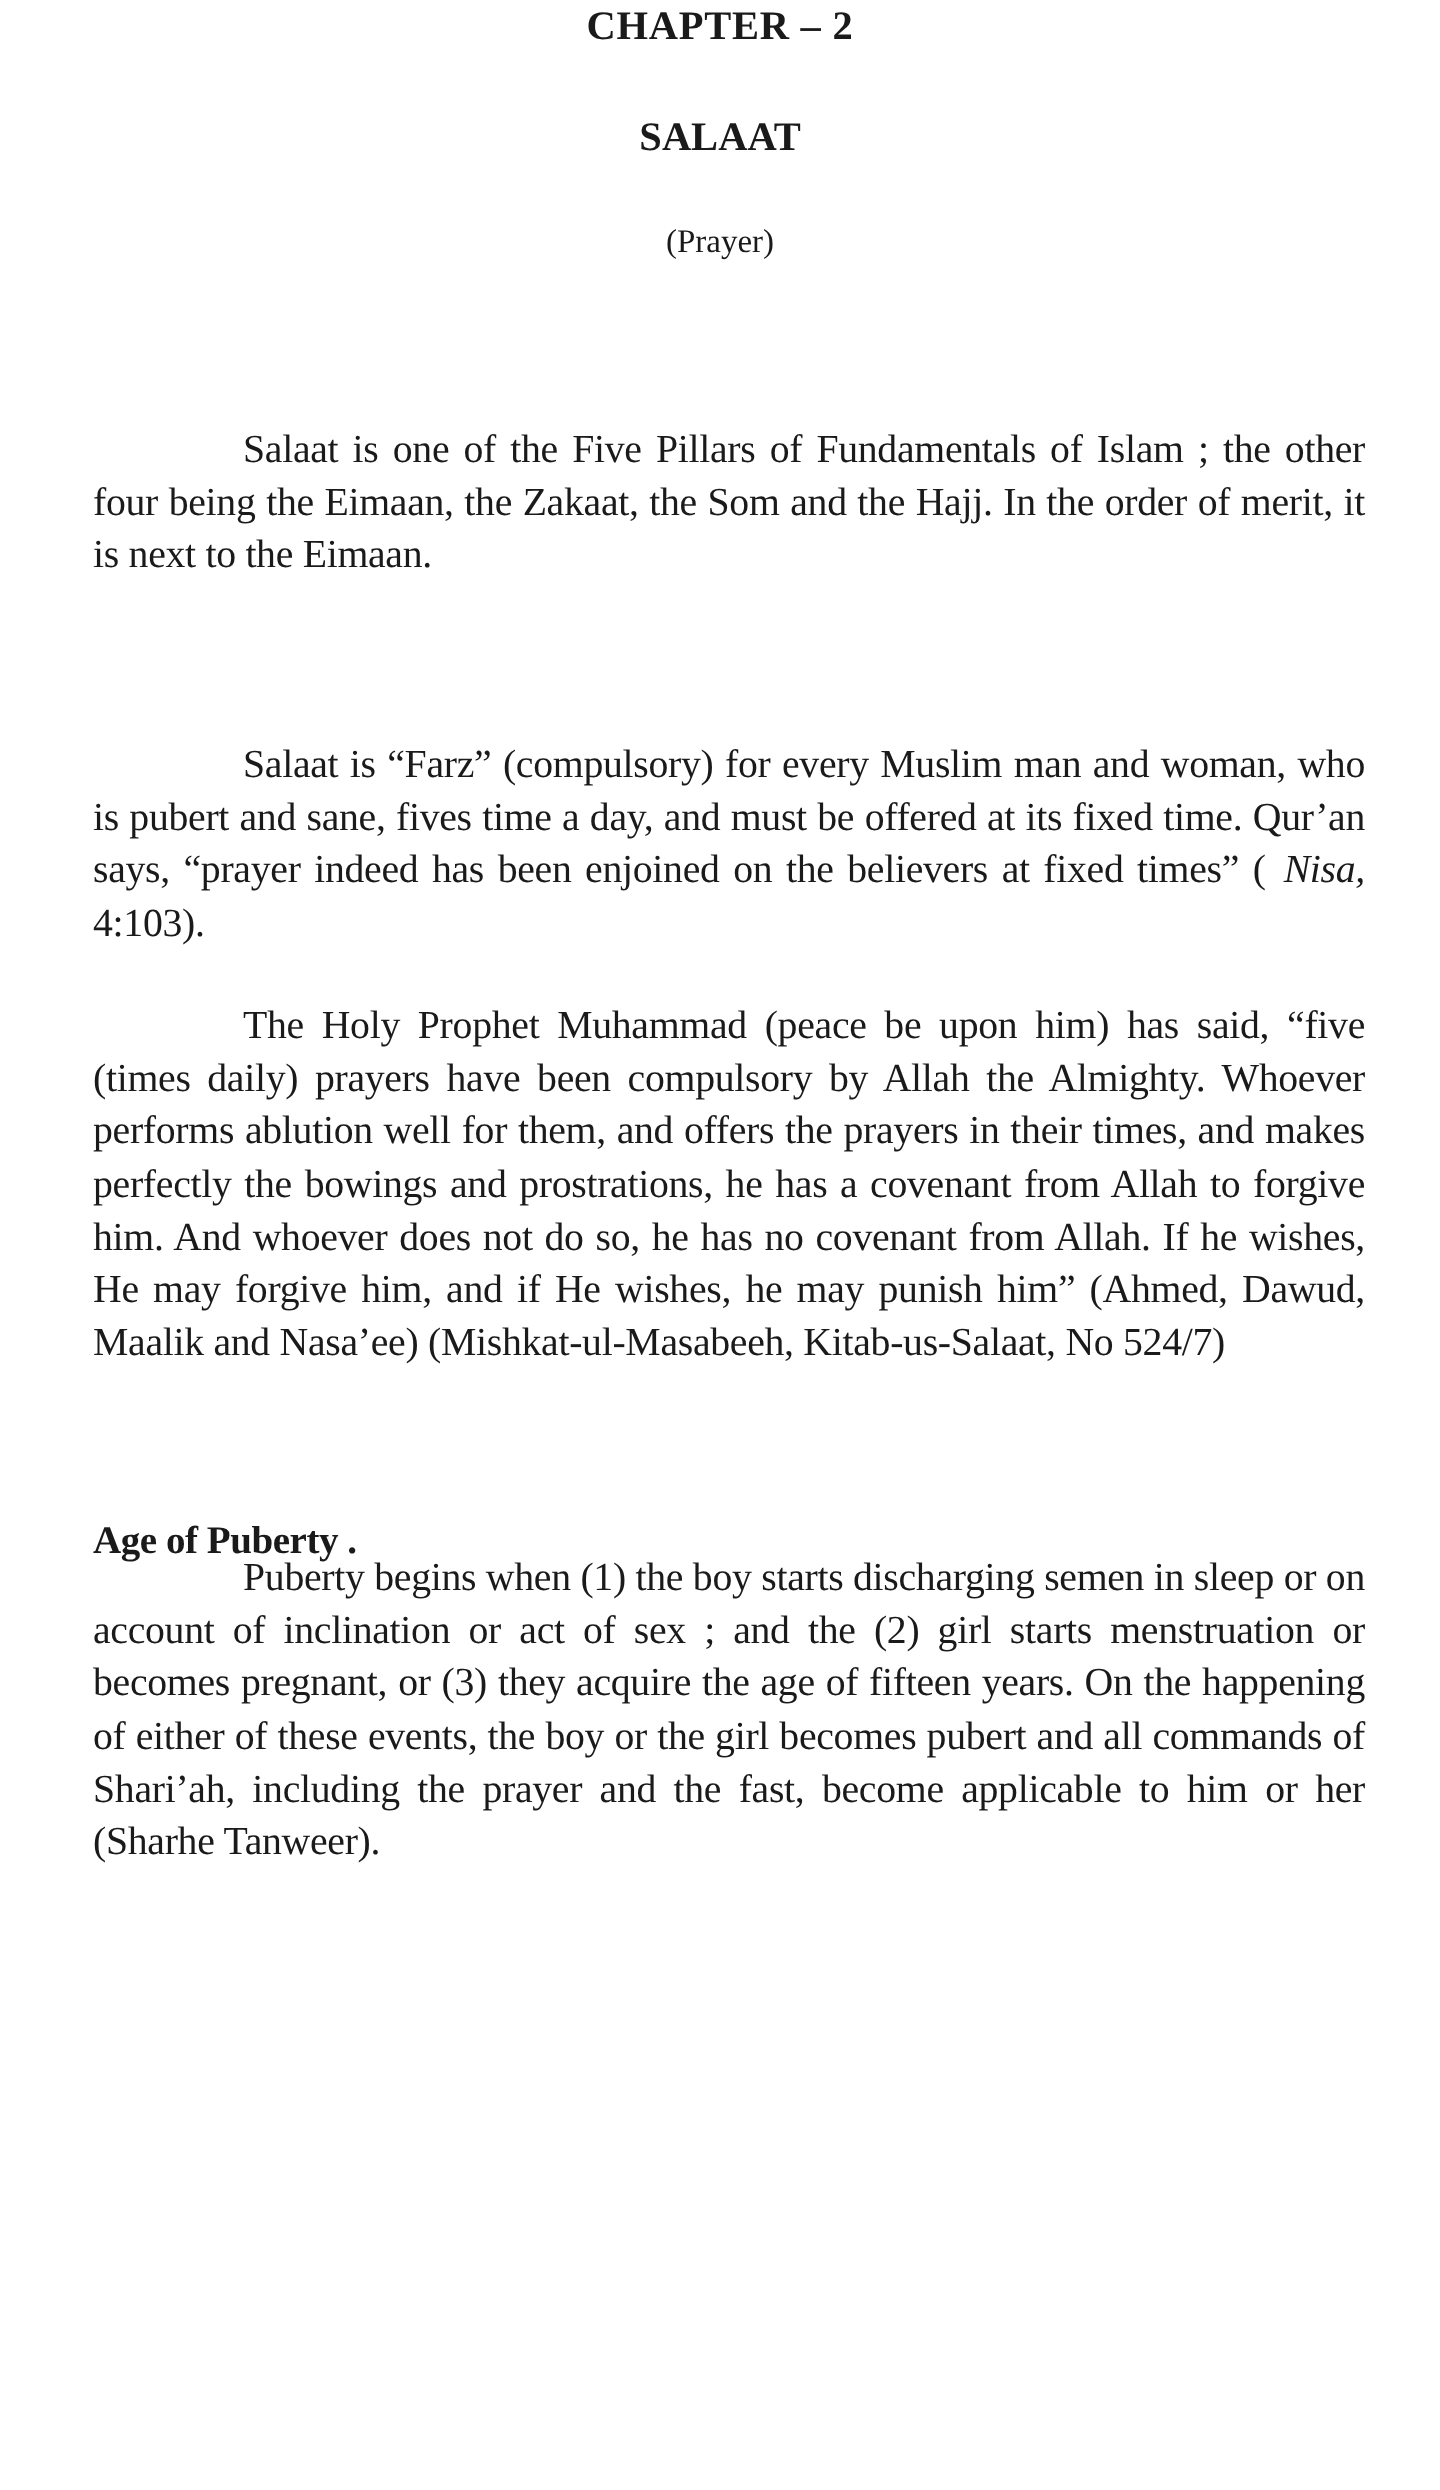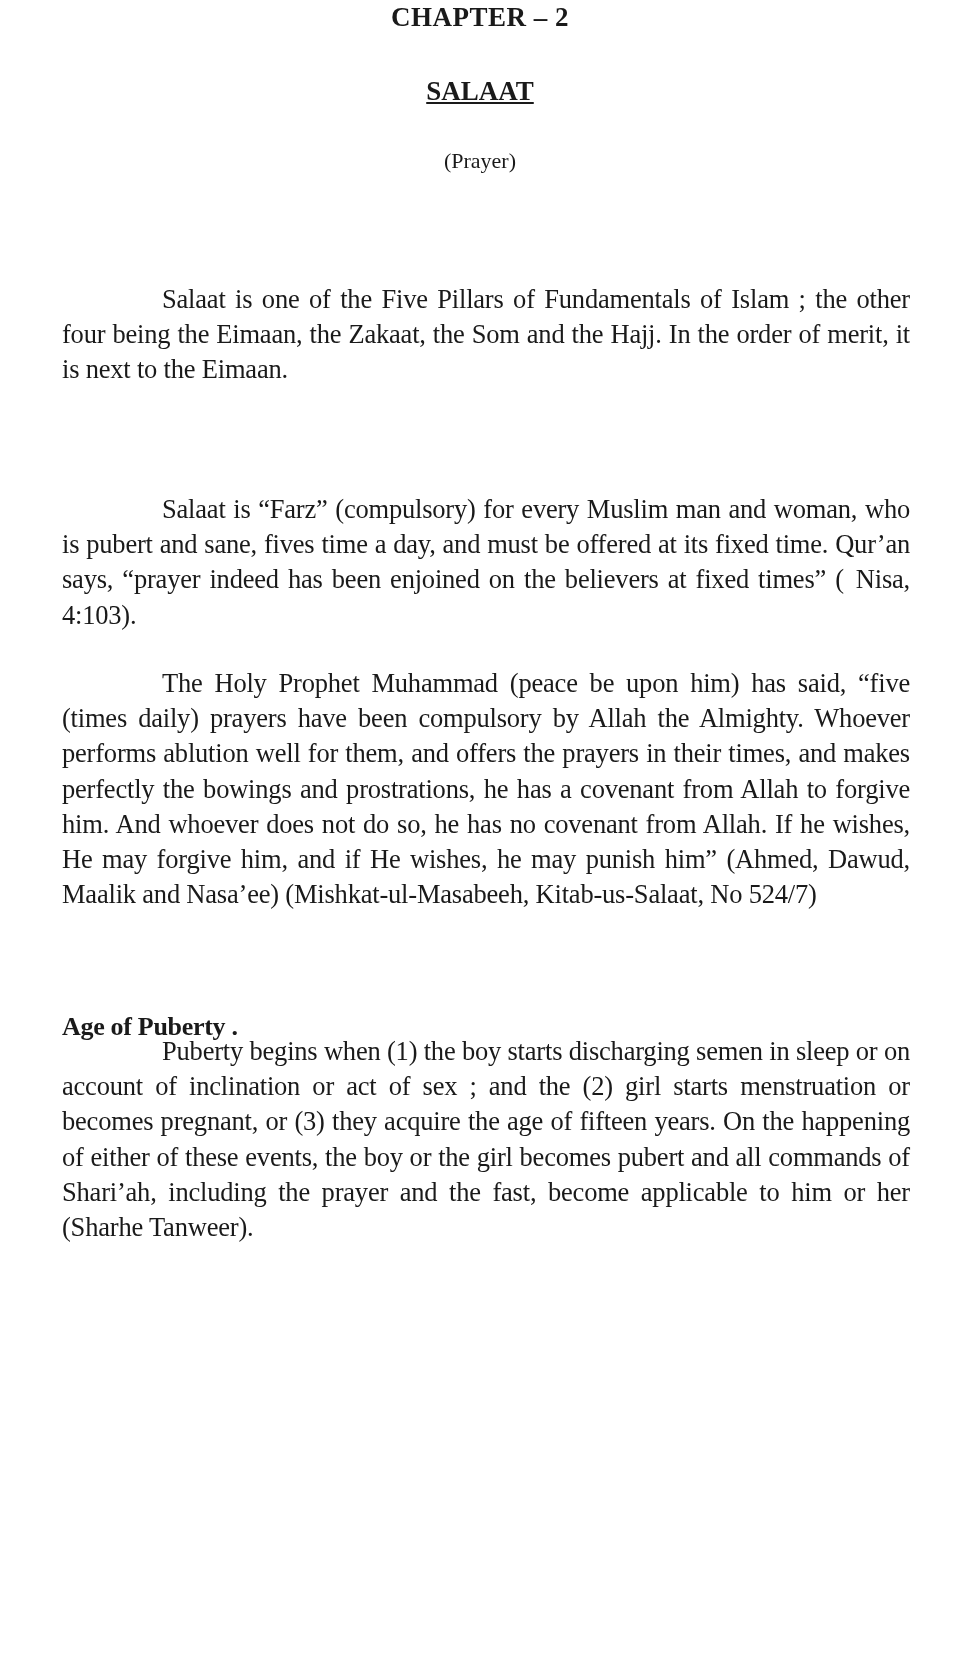--- a/index.html
+++ b/index.html
@@ -31,21 +31,20 @@
     .chapter-heading {
       top: 2px;
       font-size: 27px;
       font-weight: bold;
       letter-spacing: 0.5px;
     }
     .chapter-title {
       top: 76px;
       font-size: 27px;
       font-weight: bold;
-      text-decoration: underline;
     }
     .chapter-subtitle {
       top: 148px;
       font-size: 22px;
     }
     .section {
       position: absolute;
       left: 62px;
       width: 848px;
     }
@@ -58,20 +57,21 @@
     }
     .para {
       margin: 0;
       font-size: 26.5px;
       line-height: 35.2px;
       text-align: justify;
       text-indent: 100px;
       letter-spacing: -0.2px;
     }
     .para .italic {
+      font-style: italic;
       margin-left: 12px;
     }
     #sec-pillar { top: 216px; }
     #para-pillar { top: 282px; }
     #sec-compulsory { top: 424px; }
     #para-compulsory { top: 492px; }
     #para-prophet { top: 666px; }
     #sec-puberty { top: 1012px; }
     #para-puberty { top: 1034px; }
   </style>

